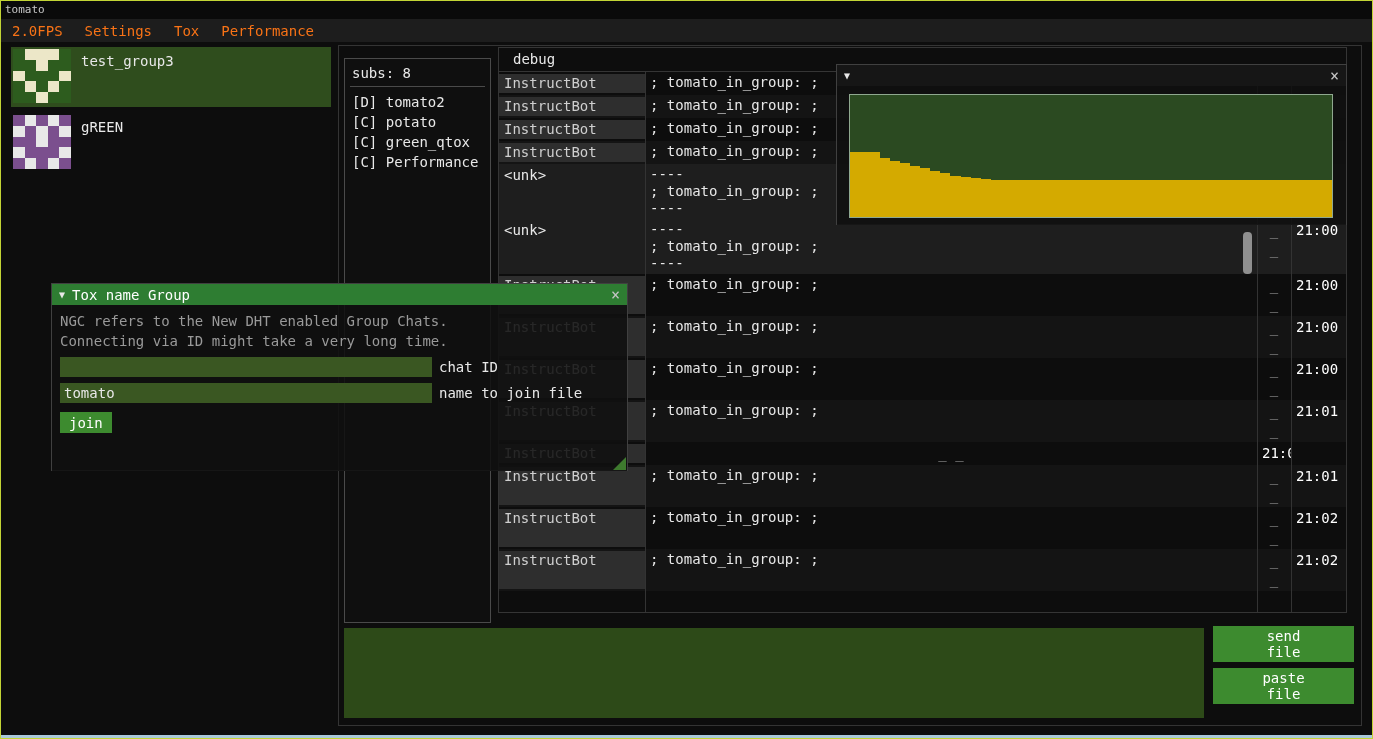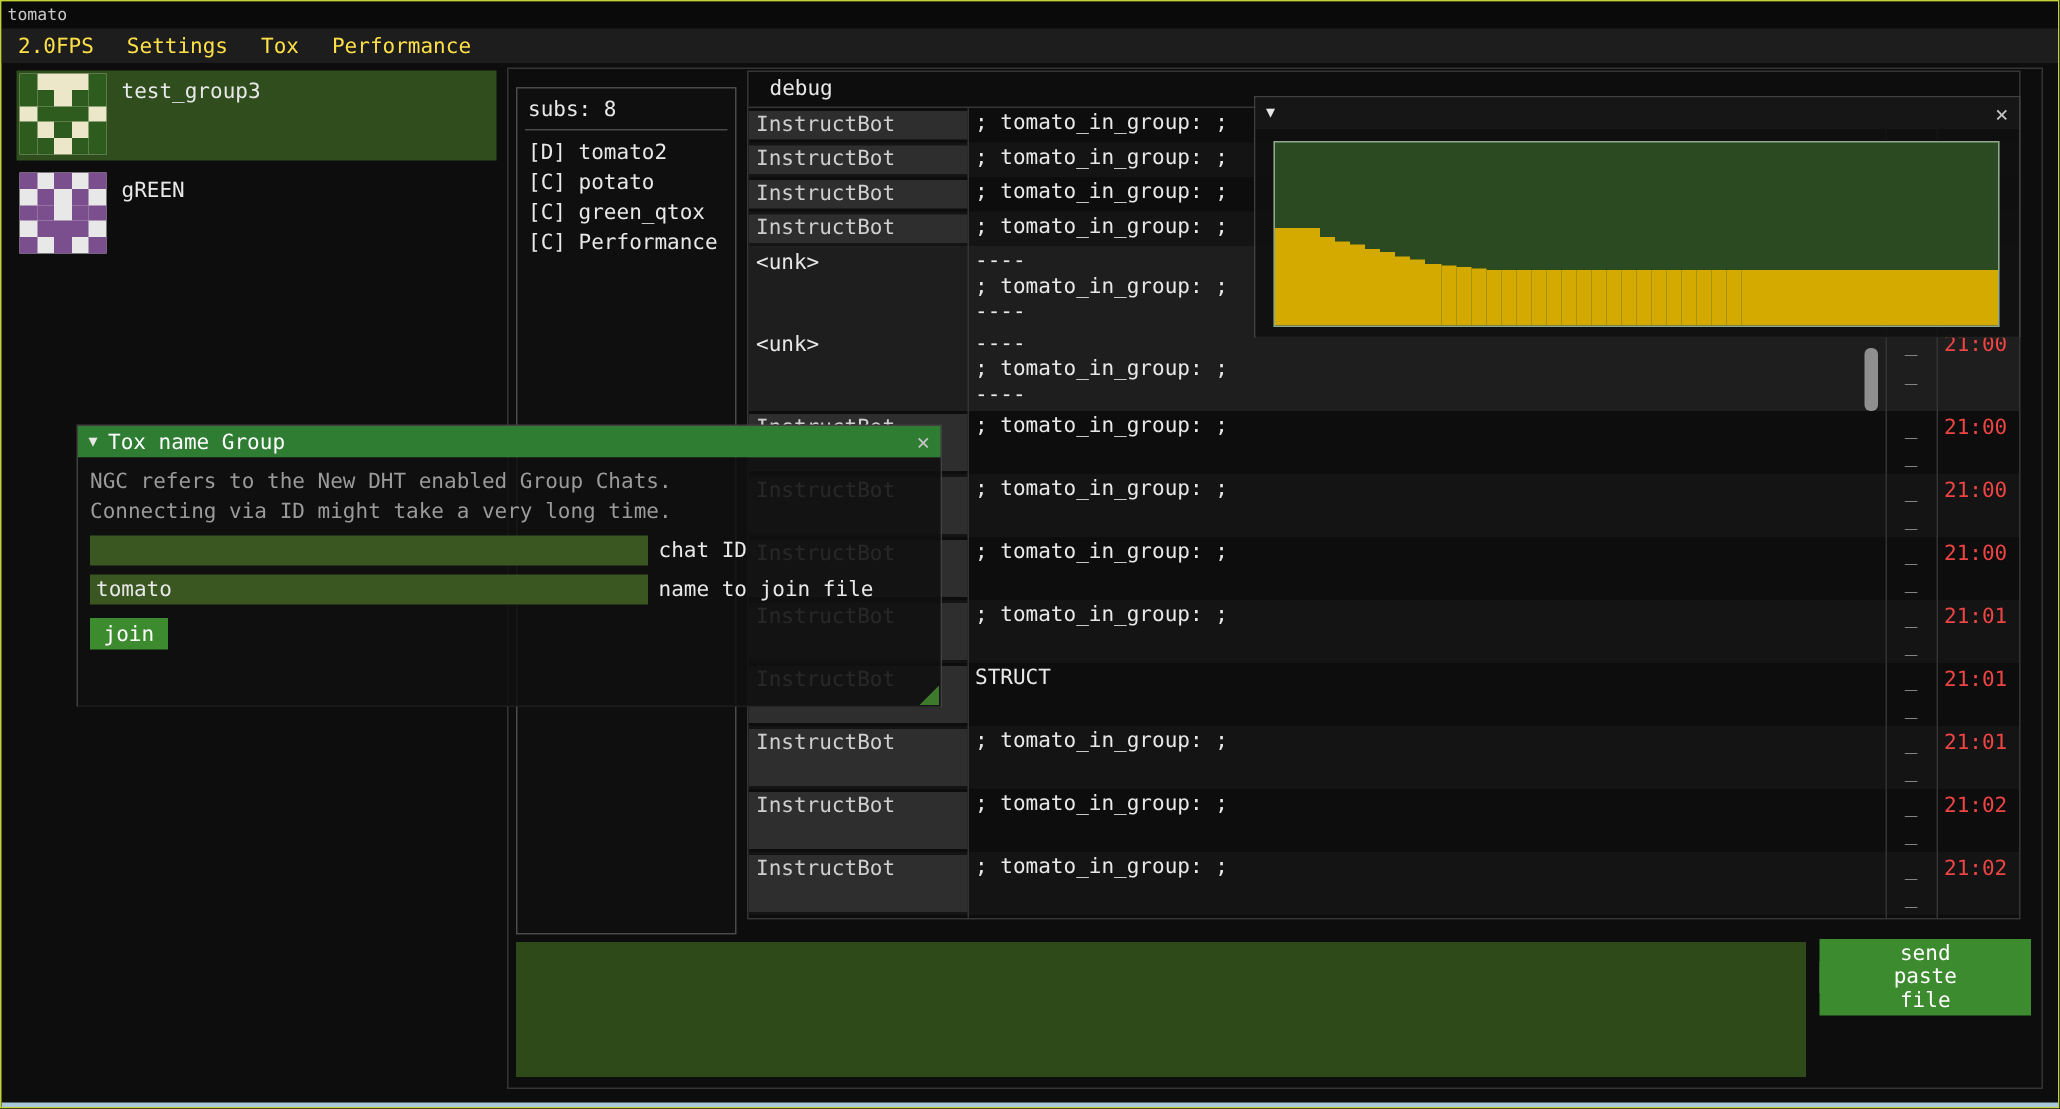--- a/index.html
+++ b/index.html
@@ -4,21 +4,21 @@
 <style>
   *{margin:0;padding:0;box-sizing:border-box}
   html,body{background:#222}
   .app{position:relative;width:1373px;height:739px;background:#0d0d0d;border:1px solid #c2d435;
        overflow:hidden;color:#e8e8e8;font-family:"DejaVu Sans Mono",monospace;font-size:14px}
   
   .titlebar{position:absolute;left:0;top:0;width:100%;height:18px;background:#0a0a0a;
             font-size:11px;color:#c8c8c8;padding:2px 0 0 4px}
   .menubar{position:absolute;left:0;top:18px;width:100%;height:23px;background:#1d1d1d;
            display:flex;align-items:center}
-  .menu-item{padding:2px 11px;color:#fde047;cursor:default}
+  .menu-item{padding:2px 11px;color:#f97316;cursor:default}
   
   .group-row{position:absolute;left:10px;width:320px;height:60px;display:flex;gap:10px;padding:2px}
   .group-row.selected{background:#2f4d1d}
   .avatar{width:58px;height:54px;flex:0 0 auto}
   .group-label{padding-top:4px}
   
   .right-border{position:absolute;left:337px;top:44px;width:1024px;height:681px;
                 border:1px solid #343434;pointer-events:none}
   
   .subs{position:absolute;left:343px;top:57px;width:147px;height:565px;border:1px solid #4a4a4a;
@@ -34,31 +34,31 @@
   .crow{display:grid;grid-template-columns:146px 612px 34px 1fr;min-height:23px;
         padding:2px 0;align-items:start}
   .crow:nth-child(even){background:rgba(255,255,255,0.03)}
   .crow.shade{background:rgba(255,255,255,0.07)}
   .cell{padding:0 5px;line-height:19px;overflow:hidden}
   .cell.msg{white-space:pre-line;line-height:17px;color:#e8e8e8}
   .name{align-self:stretch}
   .name.gray{background:#2e2e2e;color:#cfcfcf}
   .name.plain{color:#e8e8e8}
   .flags{color:#9a9a9a;text-align:center}
-  .time{color:#ef4444}
+  .time{color:#ffffff}
   .colsep{position:absolute;top:0;bottom:0;width:1px;background:#333;z-index:2}
   .sb-thumb{position:absolute;left:744px;top:160px;width:9px;height:42px;background:#8f8f8f;
             border-radius:4px;z-index:3}
   
   .composer-input{position:absolute;left:343px;top:627px;width:860px;height:90px;background:#2d4a18;
                   border:none;outline:none;resize:none;font:inherit;color:#e8e8e8;padding:4px 6px}
   .file-btn{position:absolute;left:1212px;width:141px;height:36px;white-space:pre-line;
             line-height:16px;text-align:center;background:#3d8b2f;color:#fff;border:none;font:inherit}
   #send-btn{top:625px}
-  #paste-btn{top:640px}
+  #paste-btn{top:667px}
   
   .win{position:absolute;border:1px solid #404040;z-index:10}
   .win-title{height:21px;display:flex;align-items:center;padding:0 7px;gap:7px;color:#fff}
   .win-title.green{background:#2e7d32}
   .win-title.dark{background:#161616}
   .arrow{font-size:10px;color:#e8e8e8}
   .close{margin-left:auto;color:#c4c4c4;font-size:15px;cursor:default}
   .win-body{position:relative;background:rgba(16,16,16,0.88)}
   .join{left:50px;top:282px;width:577px;height:188px;z-index:11}
   .join .win-body{height:166px;padding:6px 8px}
@@ -231,21 +231,20 @@
           <span class="cell time">21:00</span>
         </div>
         <div class="crow">
           <span class="cell name gray">InstructBot</span>
           <span class="cell msg">; tomato_in_group: ;</span>
           <span class="cell flags">_ _</span>
           <span class="cell time">21:01</span>
         </div>
         <div class="crow">
           <span class="cell name gray">InstructBot</span>
-          <span class="cell msg">STRUCT</span>
           <span class="cell flags">_ _</span>
           <span class="cell time">21:01</span>
         </div>
         <div class="crow">
           <span class="cell name gray">InstructBot</span>
           <span class="cell msg">; tomato_in_group: ;</span>
           <span class="cell flags">_ _</span>
           <span class="cell time">21:01</span>
         </div>
         <div class="crow">

